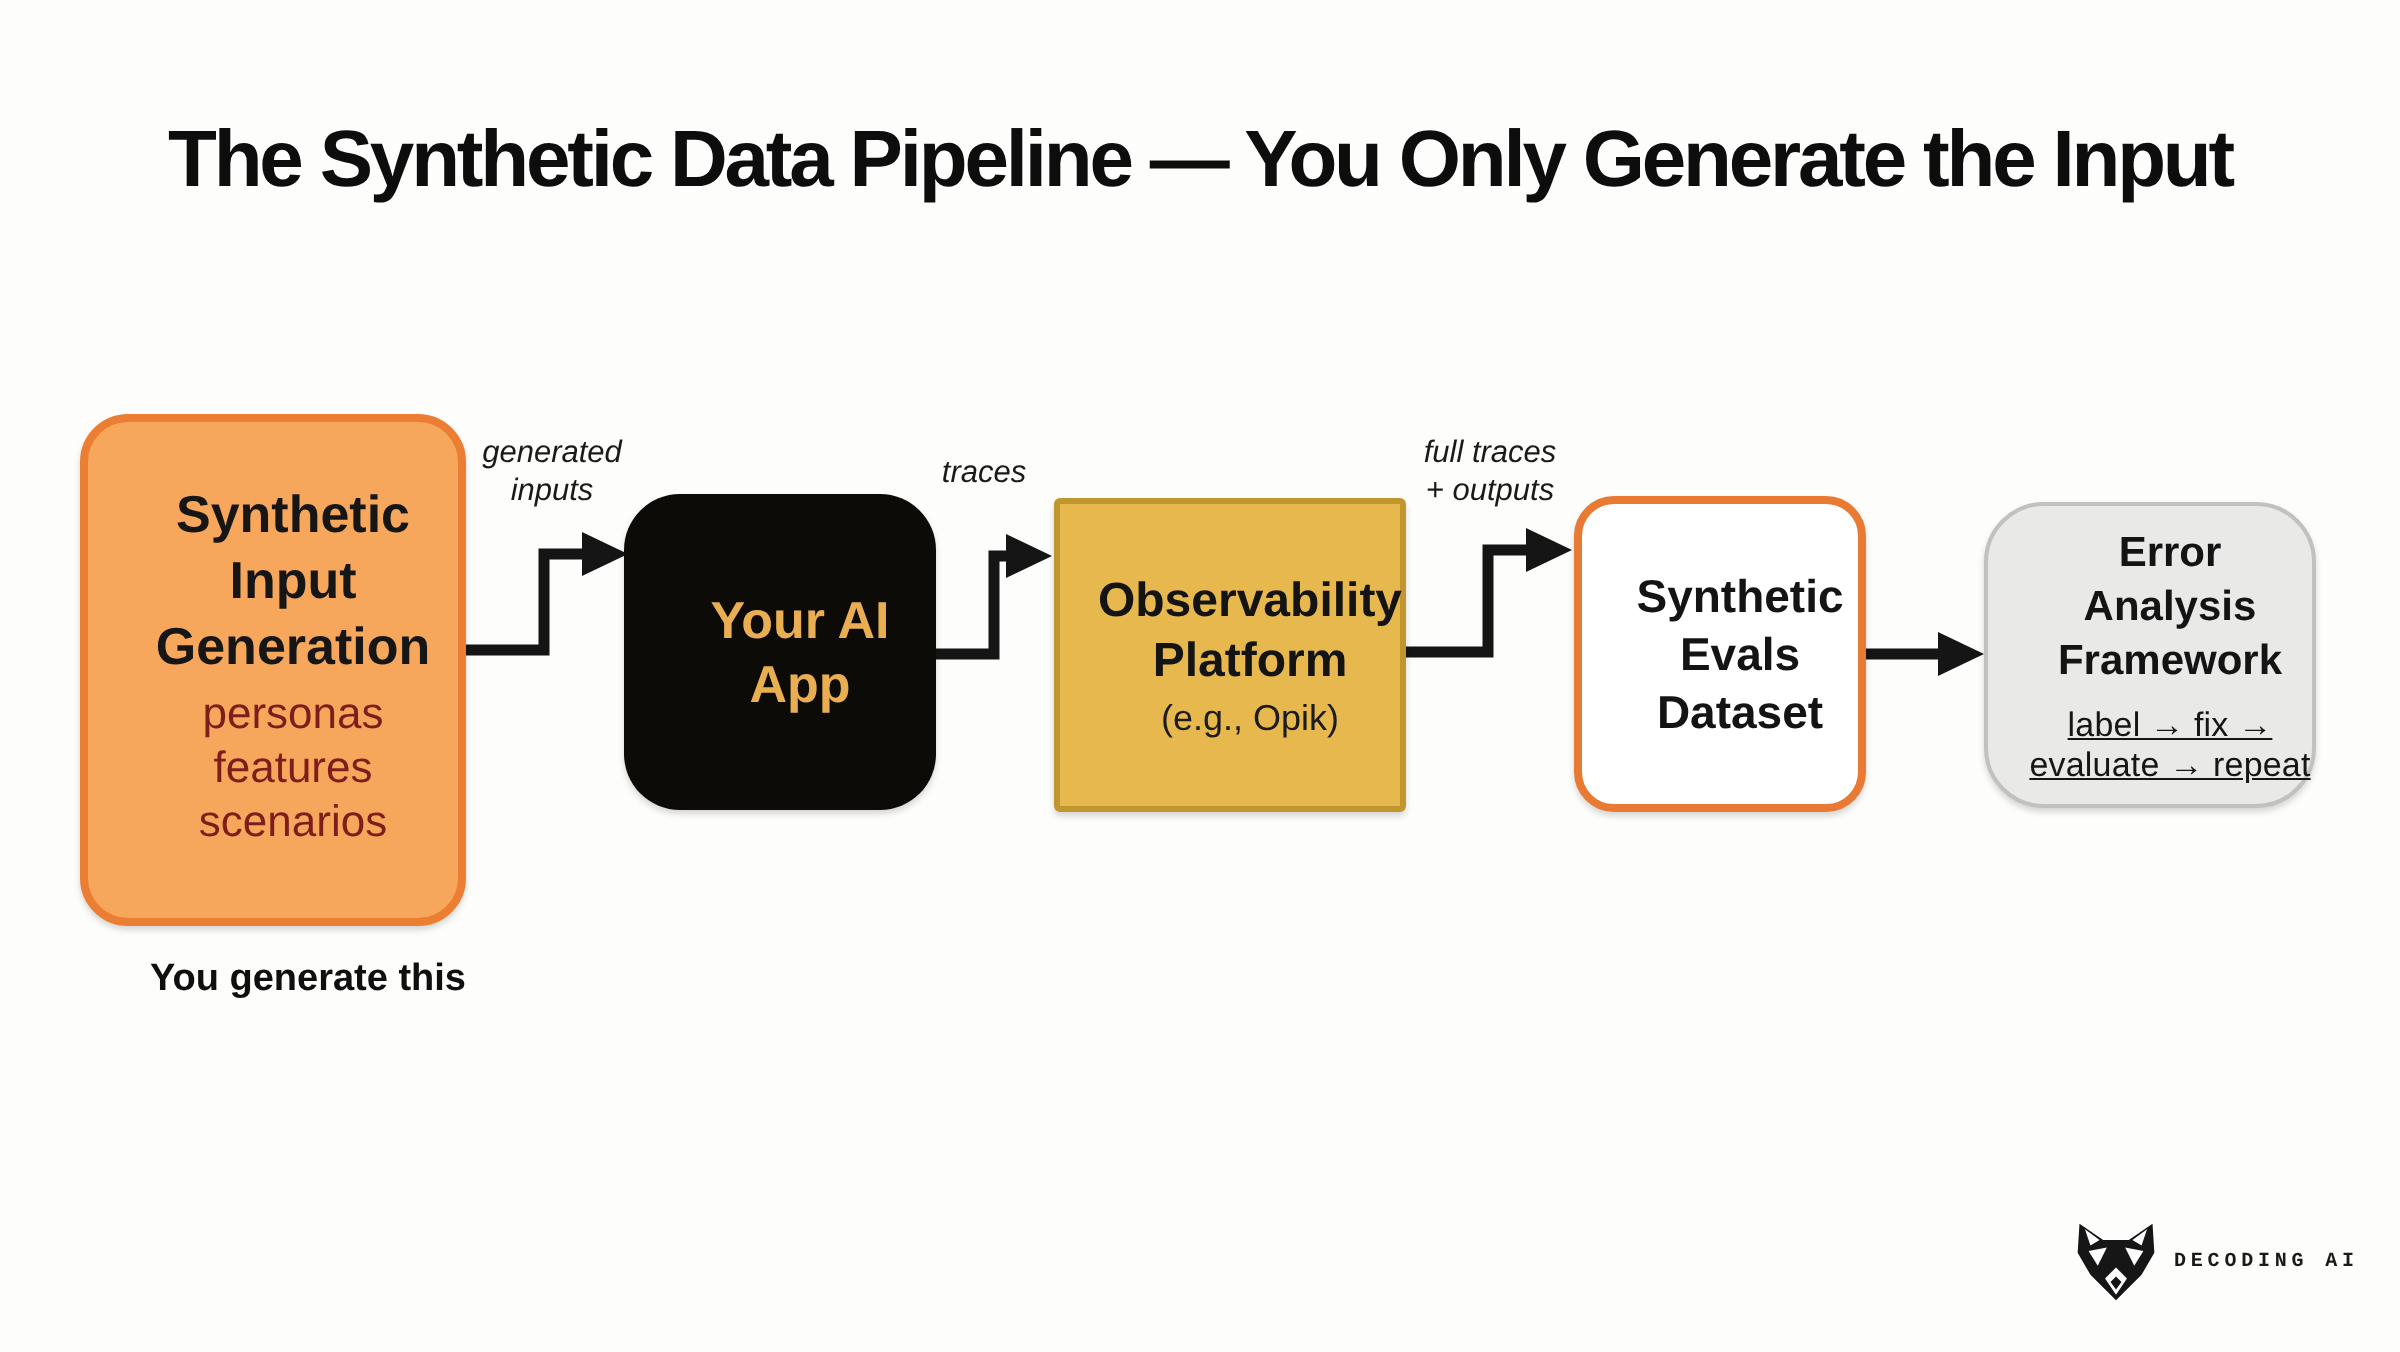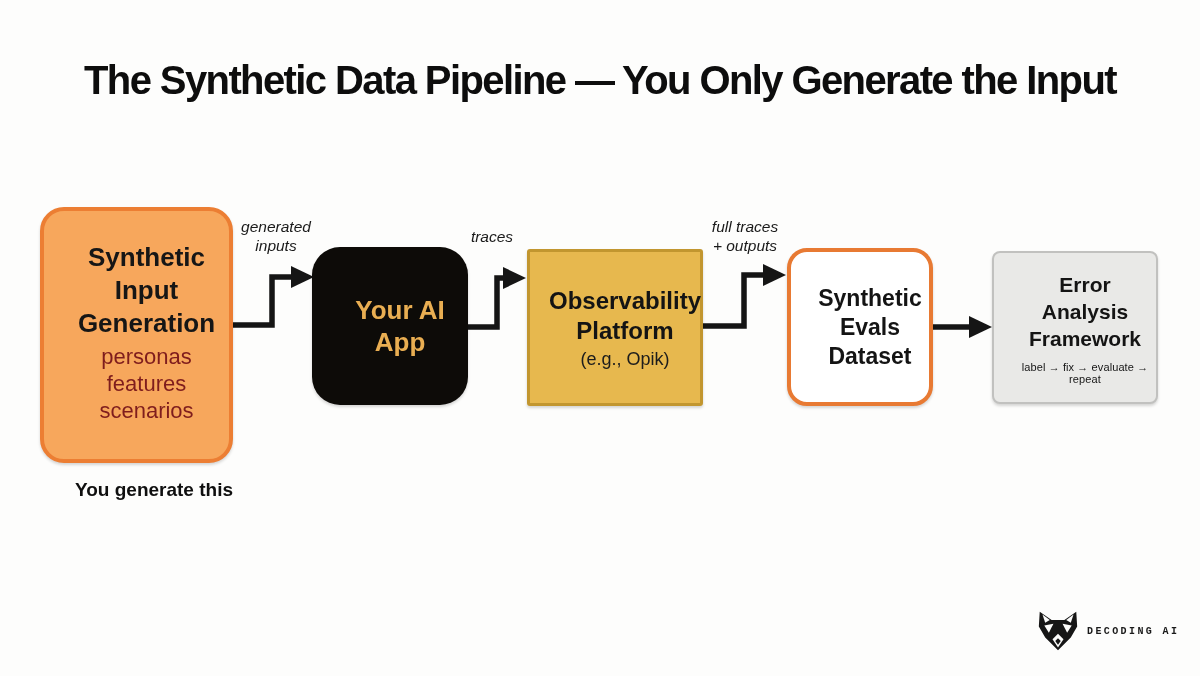--- a/index.html
+++ b/index.html
@@ -47,24 +47,24 @@
   .box-obs .sub { font-size:18px; margin-top:3px; color:#1c1c1c; }
 
   .box-evals {
     left:787px; top:248px; width:146px; height:158px;
     background:#FFFFFF; border:4px solid #E87A33; border-radius:20px;
   }
   .box-evals .t { font-size:23px; line-height:29px; color:#141414; }
 
   .box-error {
     left:992px; top:251px; width:166px; height:153px;
-    background:#E9E9E7; border:2px solid #C1C1BF; border-radius:8px;
+    background:#E9E9E7; border:2px solid #C1C1BF; border-radius:30px;
   }
   .box-error .t { font-size:21px; line-height:27px; color:#141414; }
-  .box-error .sub { font-size:11px; margin-top:9px; color:#161616; letter-spacing:0.1px; }
+  .box-error .sub { font-size:17px; margin-top:9px; color:#161616; letter-spacing:0.1px;text-decoration:underline; }
 
   .arrow-label {
     position:absolute; text-align:center;
     font-style:italic; font-size:15.5px; line-height:19px; color:#1a1a1a;
   }
   .lbl-generated { left:222px; top:217px; width:108px; }
   .lbl-traces    { left:452px; top:227px; width:80px;  }
   .lbl-full      { left:693px; top:217px; width:104px; }
 
   .annotation {

